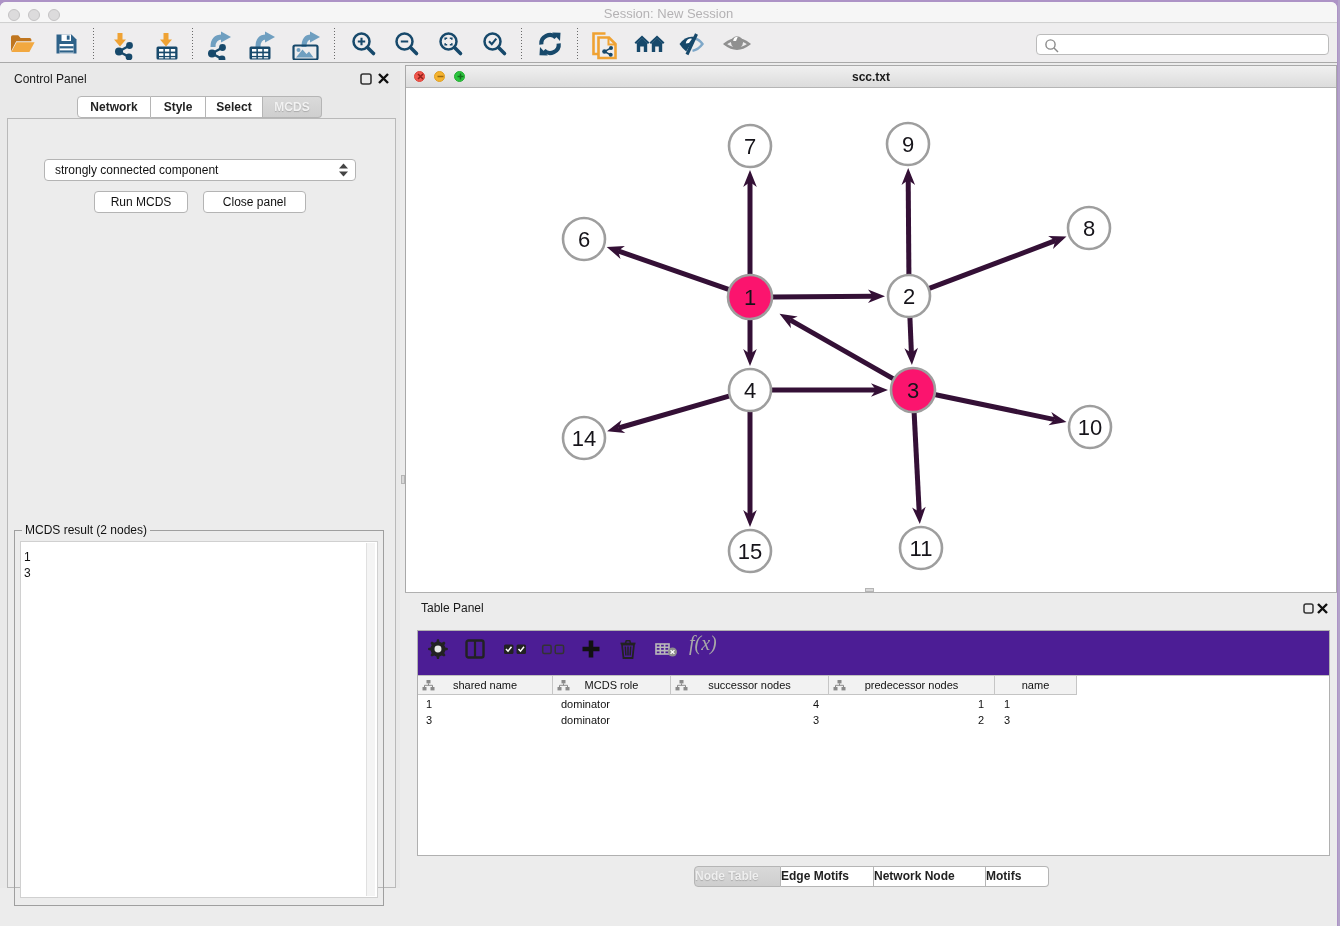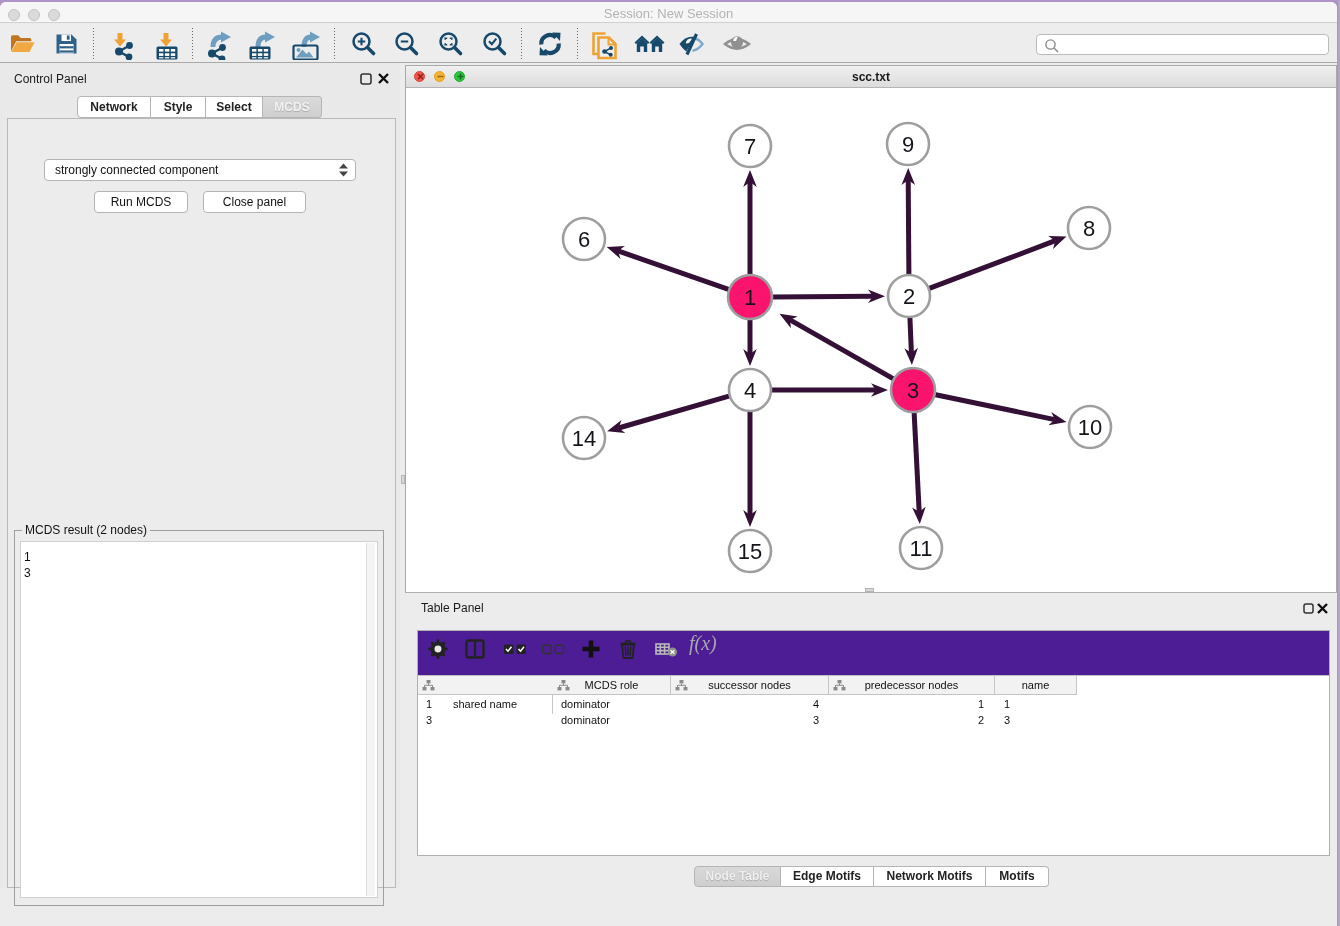--- a/index.html
+++ b/index.html
@@ -38,21 +38,21 @@
 
 #tpanel { position:absolute; left:405px; top:590px; width:932px; height:296px; background:#ececec; border-top:1px solid #b0b0b0; }
 #tp-title { position:absolute; left:16px; top:8px; font-size:12px; color:#1a1a1a; }
 #tp-box { position:absolute; left:12px; top:37px; width:913px; height:226px; border:1px solid #b0b0b0; background:#fff; }
 #tp-toolbar { position:absolute; left:0; top:0; width:911px; height:45px; background:#4c1d95; border-bottom:1px solid #c0c0c0; }
 #tp-header { position:absolute; left:0; top:45px; width:659px; height:19px; background:#f2f2f2; border-bottom:1px solid #c4c4c4; font-size:11px; color:#111; }
 .hcol { position:absolute; top:0; height:19px; border-right:1px solid #c6c6c6; }
 .hlabel { position:absolute; top:3px; width:100%; text-align:center; }
 .trow { position:absolute; font-size:11px; color:#111; height:16px; }
 .tabs2 { position:absolute; top:273px; left:289px; height:21px; display:flex; }
-.tab2 { height:21px; background:#fff; border:1px solid #b5b5b5; border-left:none; font-size:12px; font-weight:bold; color:#222; text-align:center; line-height:19px; }
+.tab2 { height:21px; background:#fff; border:1px solid #b5b5b5; border-left:none; font-size:12px; font-weight:bold; color:#222; text-align:left; line-height:19px; }
 .tab2.first { border-left:1px solid #b5b5b5; border-radius:4px 0 0 4px; }
 .tab2.last { border-radius:0 4px 4px 0; }
 .tab2.sel { background:linear-gradient(#d9d9d9,#cecece); color:#efefef; text-shadow:0 1px 1px #aaa; }
 
 #statusbar { position:absolute; left:0; top:886px; width:1337px; height:36px; background:#ececec; border-top:1px solid #c2c2c2; }
 #leftbtn { position:absolute; left:12px; top:8px; width:25px; height:24px; background:#fdfdfd; border:1px solid #ababab; border-radius:4px; }
 #membtn { position:absolute; left:1254px; top:7px; width:74px; height:25px; background:#fafafa; border:1px solid #adadad; border-radius:2px; font-size:12px; color:#111; }
 #rightedge { position:absolute; right:0; top:0; width:2px; height:926px; background:#b3a3c9; }
 </style>
 </head>
@@ -388,21 +388,21 @@
             <rect x="2" y="6" width="13" height="10"></rect>
             <path d="M2 9.3 H15 M2 12.6 H15 M6.3 6 V16 M10.6 6 V16"></path>
           </g>
           <circle cx="18.5" cy="14" r="4.5" fill="#8f8f8f"></circle>
           <path d="M16.6 12.1 L20.4 15.9 M20.4 12.1 L16.6 15.9" stroke="#fff" stroke-width="1.3"></path>
         </svg>
 
         <div style="position:absolute; left:271px; top:1px; font-family:'Liberation Serif',serif; font-style:italic; font-size:20px; color:#a8a8a8;">f(x)</div>
       </div>
       <div id="tp-header">
-        <div class="hcol" style="left:0; width:135px;margin-top:19px;">
+        <div class="hcol" style="left:0; width:135px;">
             <div class="hlabel">shared name</div>
           </div>
         <div class="hcol" style="left:135px; width:118px;">
             <div class="hlabel">MCDS role</div>
           </div>
         <div class="hcol" style="left:253px; width:158px;">
             <div class="hlabel">successor nodes</div>
           </div>
         <div class="hcol" style="left:411px; width:166px;">
             <div class="hlabel">predecessor nodes</div>
@@ -430,20 +430,20 @@
       <div class="trow" style="left:586px; top:67px; width:80px;">1</div>
       <div class="trow" style="left:8px;  top:83px; width:120px;">3</div>
       <div class="trow" style="left:143px; top:83px; width:110px;">dominator</div>
       <div class="trow" style="left:253px; top:83px; width:148px; text-align:right;">3</div>
       <div class="trow" style="left:411px; top:83px; width:155px; text-align:right;">2</div>
       <div class="trow" style="left:586px; top:83px; width:80px;">3</div>
     </div>
     <div class="tabs2">
       <div class="tab2 first sel" style="width:87px;">Node Table</div>
       <div class="tab2" style="width:93px;">Edge Motifs</div>
-      <div class="tab2" style="width:112px;">Network Motifs</div>
+      <div class="tab2" style="width:112px;">Network Node</div>
       <div class="tab2 last" style="width:63px;">Motifs</div>
     </div>
   </div>
   <div style="position:absolute; left:401px; top:473px; width:4px; height:9px; background:#d8d8d8; border:1px solid #b5b5b5;"></div>
   <div style="position:absolute; left:865px; top:586px; width:9px; height:4px; background:#d8d8d8; border:1px solid #b5b5b5;"></div>
 </div>
 <div id="rightedge"></div>
 
 </body></html>

